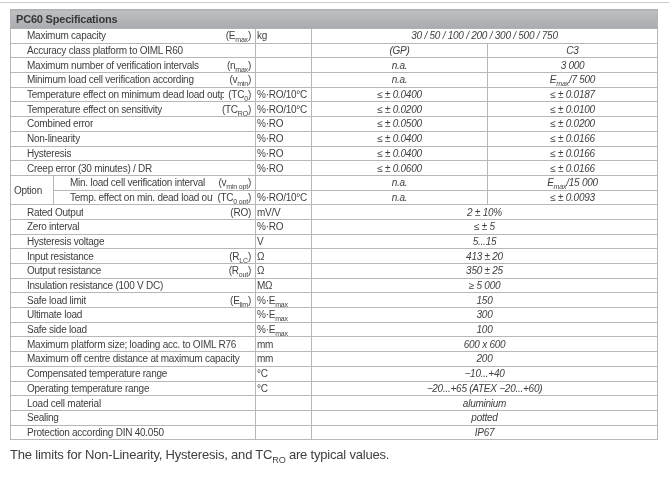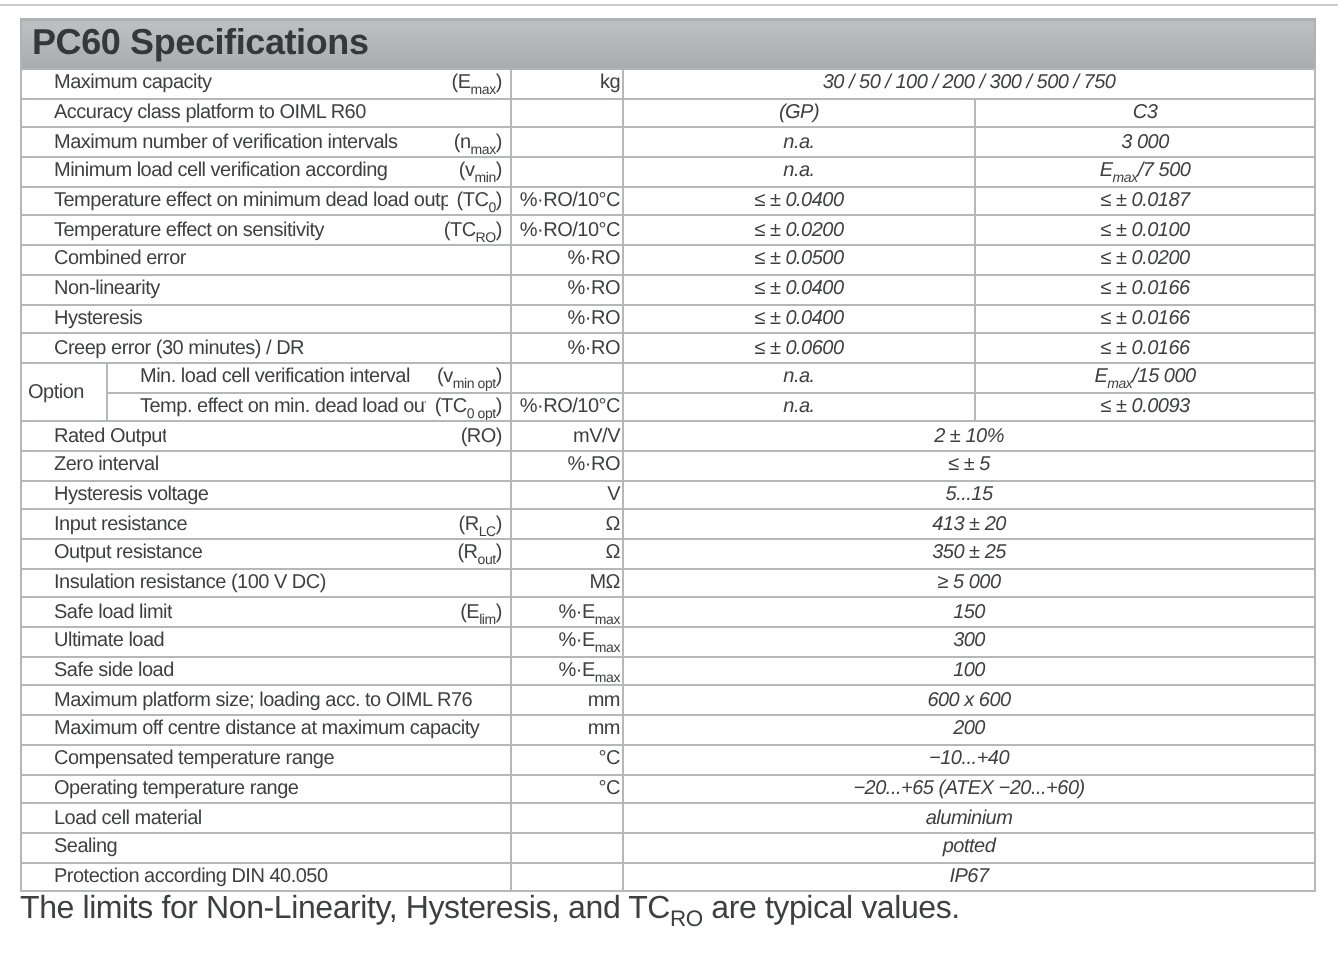--- a/index.html
+++ b/index.html
@@ -15,40 +15,40 @@
     background:#cbcbcb;
   }
   table.spec-table {
     position:absolute; left:10px; top:9px; width:647px;
     border-collapse:collapse; table-layout:fixed;
     font-size:10px; letter-spacing:-0.25px;
     color:#3e3f41;
   }
   th.title-bar {
     background:linear-gradient(#bec0c3,#a9abaf);
-    color:#36373a; font-size:18px; font-weight:bold;
+    color:#36373a; font-size:11px; font-weight:bold;
     text-align:left; height:15px; padding:1px 4px 2px 5px;
     border:1px solid #b0b2b5; letter-spacing:-0.2px;
     white-space:nowrap; overflow:hidden;
   }
   td {
     border:1px solid #b5b7b9; height:13.7px; padding:0 4px;
     overflow:hidden; white-space:nowrap; vertical-align:middle;
   }
   td.opt { text-align:left; padding:0 3px; }
   td.param { padding:0; }
   .pwrap { display:flex; justify-content:space-between; align-items:baseline; padding:0 4px; }
   .pwrap .lbl { overflow:hidden;padding-left:12px; }
   .pwrap .sym { margin-left:4px; flex:none; }
-  td.unit { text-align:right; padding:0 1px; }
+  td.unit { text-align:left; padding:0 1px; }
   td.val  { text-align:center;font-style:italic; }
   sub { font-size:70%; line-height:0; letter-spacing:-0.2px; }
   .footnotes {
     position:absolute; left:10px; top:449px; width:650px;
-    font-size:16px; line-height:11.5px; letter-spacing:-0.2px;
+    font-size:13px; line-height:11.5px; letter-spacing:-0.2px;
     color:#3e3f41;
   }
 </style>
 </head>
 <body>
 
 <div class="page">
   <div class="top-rule"></div>
 
   <table class="spec-table">

